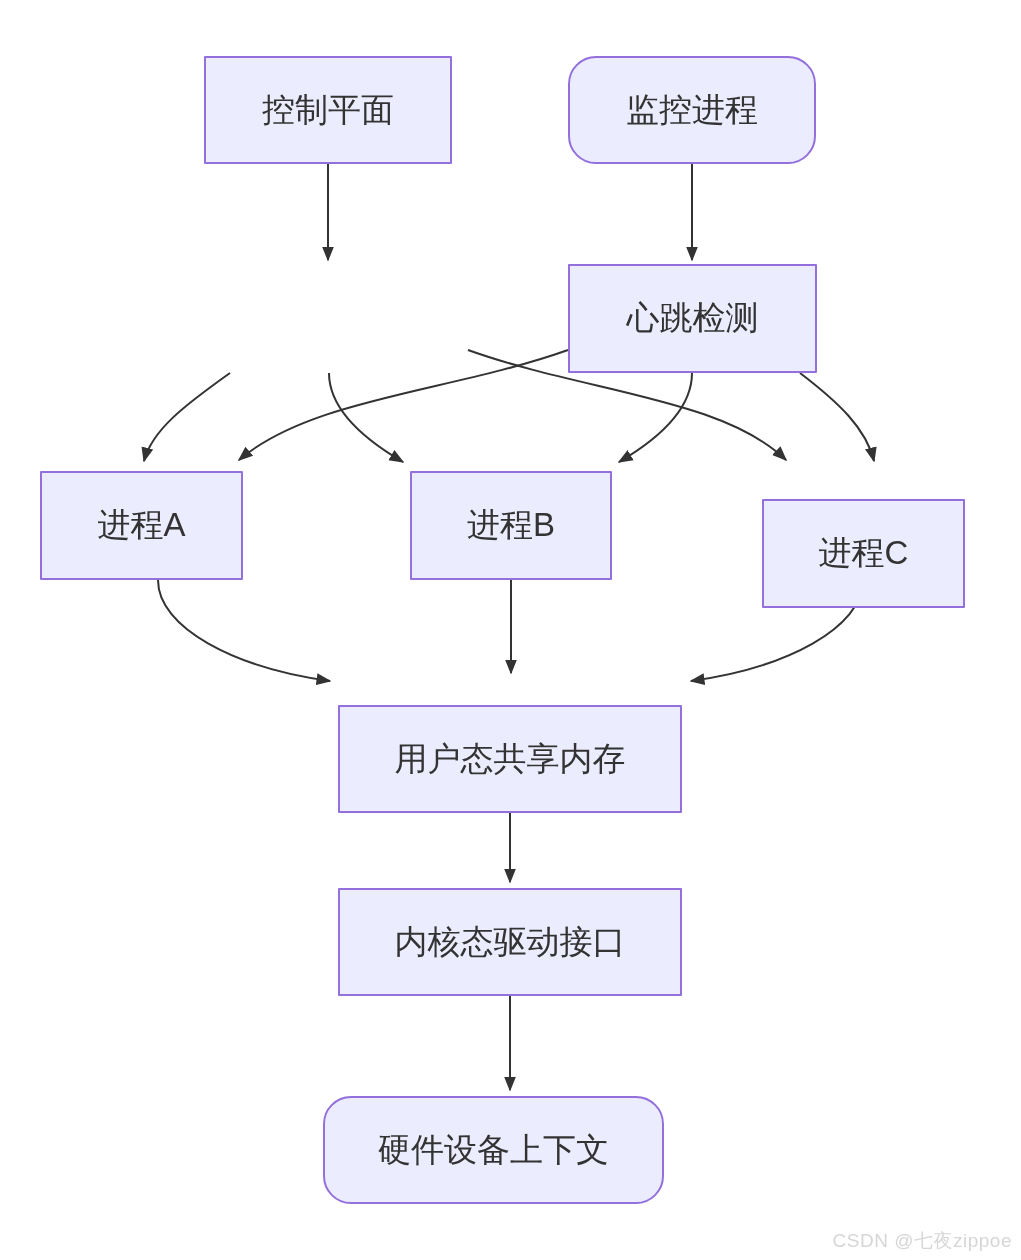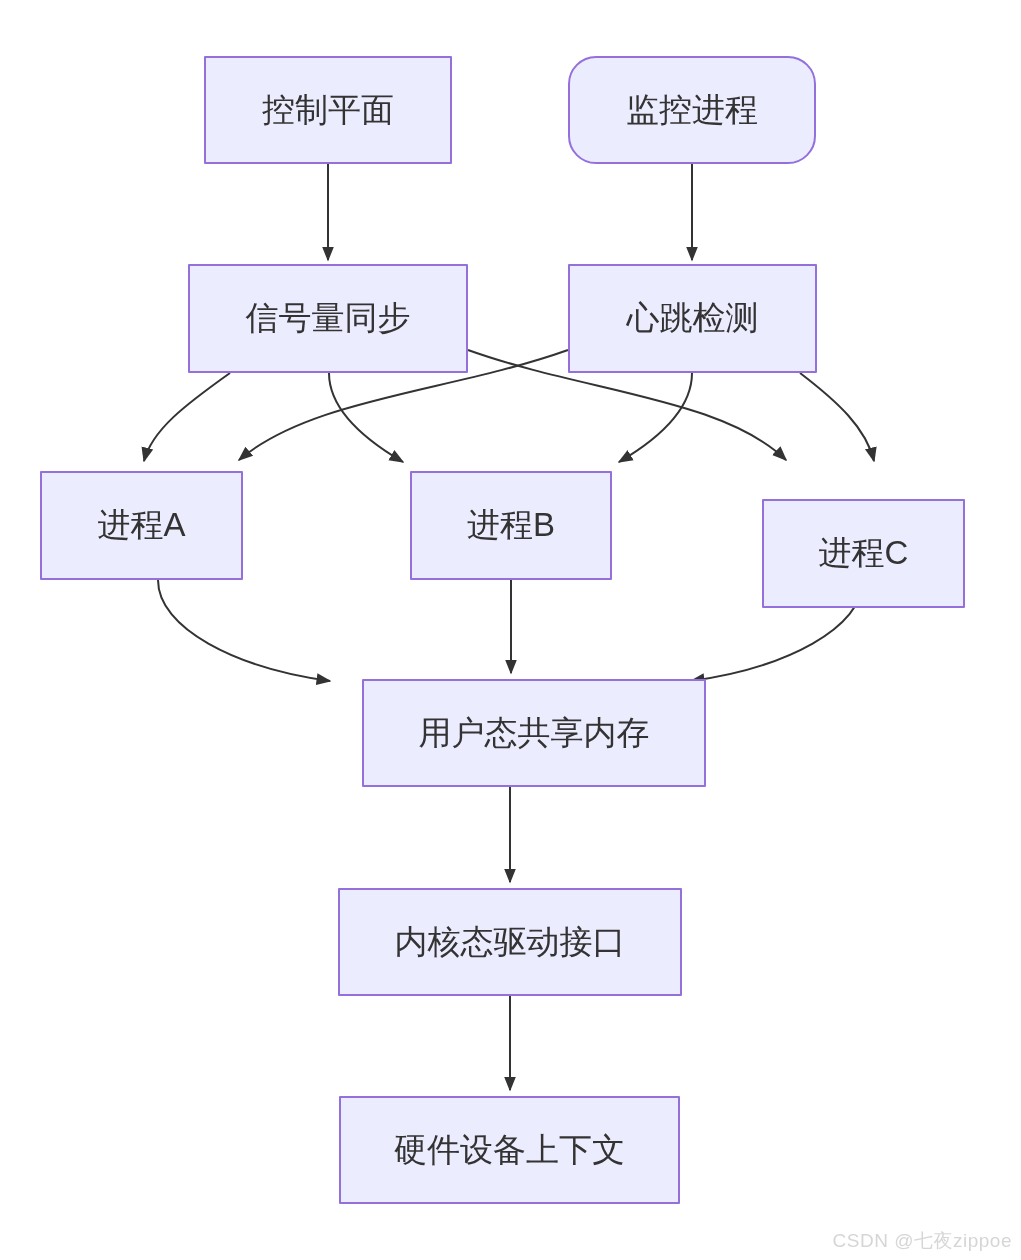--- a/index.html
+++ b/index.html
@@ -72,31 +72,30 @@
     <path class="edge" d="M 863 580 C 863 628, 786 668, 691 681" marker-end="url(#arrow)"></path>
 
     <path class="edge" d="M 510 787 L 510 882" marker-end="url(#arrow)"></path>
     <path class="edge" d="M 510 996 L 510 1090" marker-end="url(#arrow)"></path>
   </svg>
 
   <div class="node" style="left:204px; top:56px;  width:248px; height:108px;">控制平面</div>
 
   <div class="node" style="left:568px; top:56px;  width:248px; height:108px;border-radius:28px;">监控进程</div>
 
-  <div class="node" style="left:188px; top:264px; width:280px; height:109px;">信号量同步</div>
 
   <div class="node" style="left:568px; top:264px; width:249px; height:109px;">心跳检测</div>
 
   <div class="node" style="left:40px;  top:471px; width:203px; height:109px;">进程A</div>
 
   <div class="node" style="left:410px; top:471px; width:202px; height:109px;">进程B</div>
 
   <div class="node" style="left:762px; top:499px; width:203px; height:109px;">进程C</div>
 
-  <div class="node" style="left:338px; top:679px; width:344px; height:108px;margin-left:24px;">用户态共享内存</div>
+  <div class="node" style="left:338px; top:705px; width:344px; height:108px;">用户态共享内存</div>
 
   <div class="node" style="left:338px; top:888px; width:344px; height:108px;">内核态驱动接口</div>
 
-  <div class="node" style="left:339px; top:1096px; width:341px; height:108px;">硬件设备上下文</div>
+  <div class="node" style="left:323px; top:1096px; width:341px; height:108px;border-radius:28px;">硬件设备上下文</div>
 
   <div id="watermark">CSDN @七夜zippoe</div>
 
 </div>
 
 </body></html>

